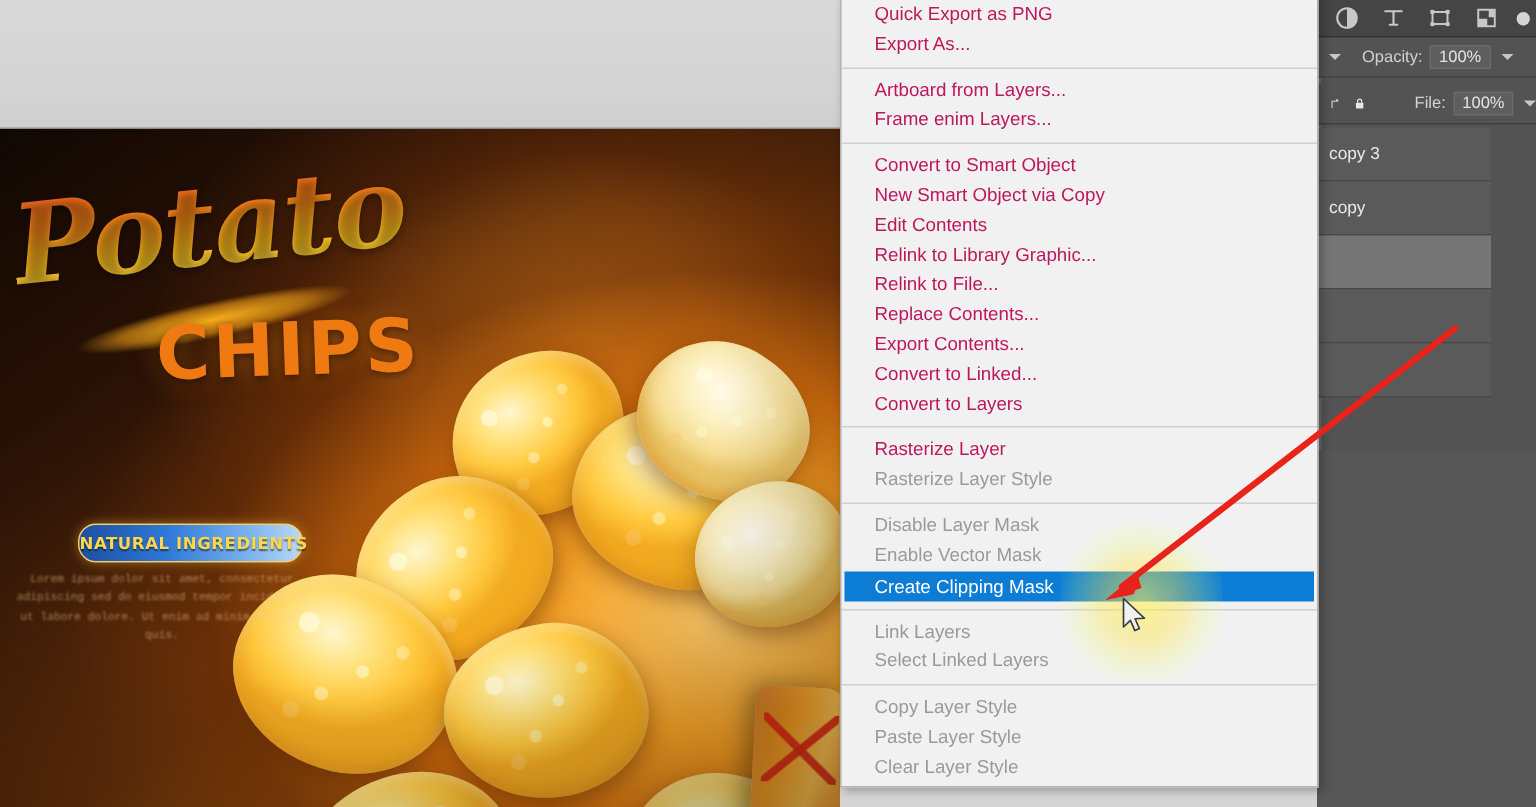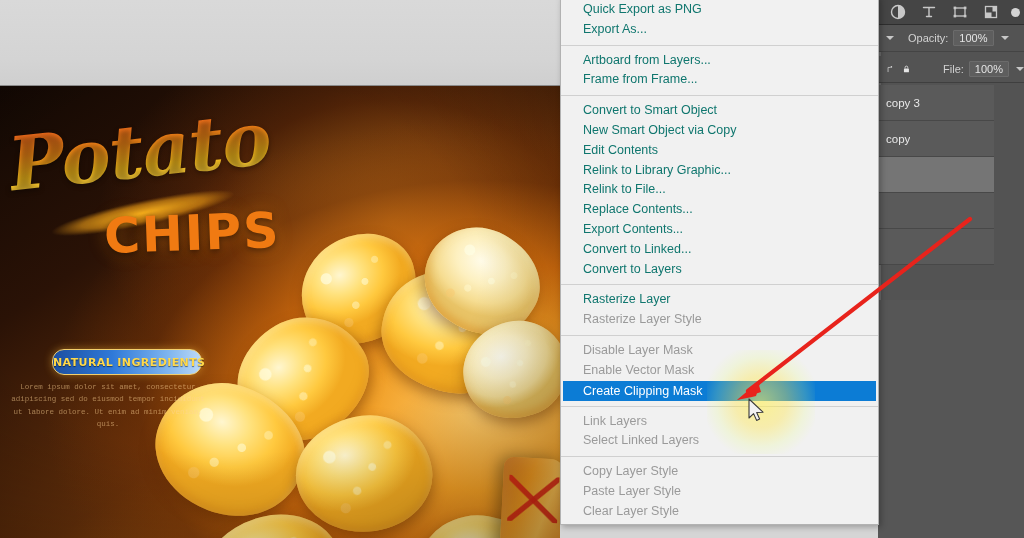--- a/index.html
+++ b/index.html
@@ -160,21 +160,21 @@
   
   .ctx-menu{
     position:absolute;left:560px;top:-4px;width:317px;
     background:#f1f1f1;border:1px solid #b2b2b2;border-top:none;
     box-shadow:2px 2px 6px rgba(0,0,0,.28);
     padding:4px 0 2px 0;
     font-size:12.5px;color:#1a1a1a;
   }
   .mi{
     height:19.8px;line-height:19.8px;padding-left:22px;white-space:nowrap;
-    color:#0f766e;
+    color:#be185d;
   }
   .mi.disabled{color:#9a9a9a;}
   .mi.highlight{
     background:#0c7cd5;color:#ffffff;margin:0 2px;
     height:20px;line-height:20px;padding-left:20px;
   }
   .sep{height:1px;background:#d0d0d0;margin:5px 0 5px 0;}
 
   
   .cursor-glow{
@@ -296,21 +296,21 @@
     </div>
     <div class="panel-fill"></div>
   </div>
 
   <div class="ctx-menu">
     <div class="mi">Quick Export as PNG</div>
     <div class="mi">Export As...</div>
     <div class="sep"></div>
 
     <div class="mi">Artboard from Layers...</div>
-    <div class="mi">Frame from Frame...</div>
+    <div class="mi">Frame enim Layers...</div>
     <div class="sep"></div>
 
     <div class="mi">Convert to Smart Object</div>
     <div class="mi">New Smart Object via Copy</div>
     <div class="mi">Edit Contents</div>
     <div class="mi">Relink to Library Graphic...</div>
     <div class="mi">Relink to File...</div>
     <div class="mi">Replace Contents...</div>
     <div class="mi">Export Contents...</div>
     <div class="mi">Convert to Linked...</div>

